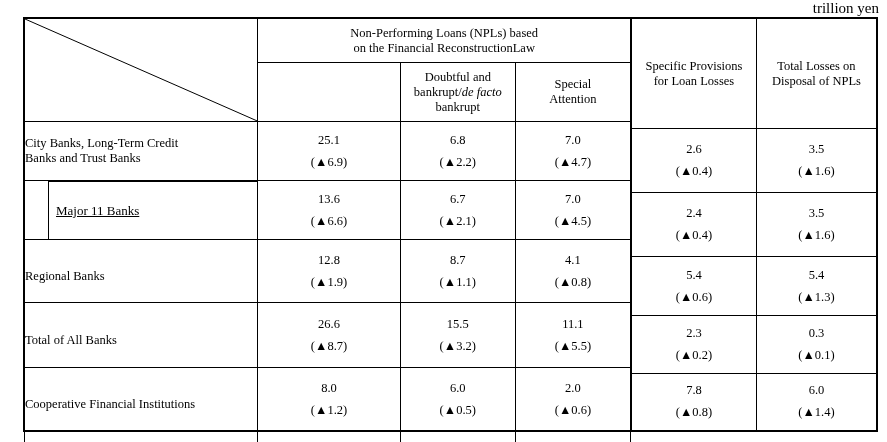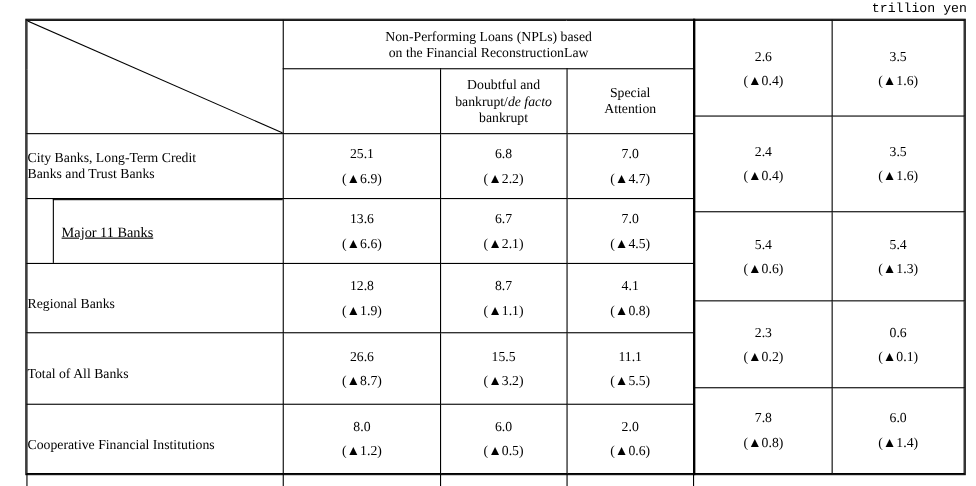--- a/index.html
+++ b/index.html
@@ -4,21 +4,21 @@
 <style>
   html,body{margin:0;padding:0;background:#ffffff;}
   body{
     width:887px;height:442px;position:relative;overflow:hidden;
     font-family:"Liberation Serif","DejaVu Serif",serif;
     color:#000000;
     -webkit-font-smoothing:none;
   }
   .unit-label{
     position:absolute; right:8px; top:1px;
-    font-size:12px; line-height:14px; white-space:nowrap;font-family:Liberation Mono, monospace;
+    font-size:15px; line-height:14px; white-space:nowrap;
   }
 
   
   .tbl-left{
     position:absolute; left:23px; top:17px;
     width:609px; height:415px;
     border:1px solid #000; box-sizing:border-box;
   }
   .tbl-right{
     position:absolute; left:630px; top:17px;
@@ -239,20 +239,30 @@
   </table>
 </div>
 
 <div class="tbl-right">
   <table>
     <colgroup>
         <col style="width:51%">
         <col style="width:49%">
       </colgroup>
     <tbody>
+      <tr>
+        <td class="hdr hdr-sub notop noleft" style="height:101px">
+          <span class="ln">Specific Provisions</span>
+          <span class="ln">for Loan Losses</span>
+        </td>
+        <td class="hdr hdr-sub notop noright">
+          <span class="ln">Total Losses on</span>
+          <span class="ln">Disposal of NPLs</span>
+        </td>
+      </tr>
 
       <tr>
         <td class="num noleft" style="height:58px">
           <span class="v">2.6</span>
           <span class="d">(▲0.4)</span>
         </td>
         <td class="num noright">
           <span class="v">3.5</span>
           <span class="d">(▲1.6)</span>
         </td>
@@ -280,21 +290,21 @@
           <span class="d">(▲1.3)</span>
         </td>
       </tr>
 
       <tr>
         <td class="num noleft thickbottom" style="height:52px">
           <span class="v">2.3</span>
           <span class="d">(▲0.2)</span>
         </td>
         <td class="num noright thickbottom">
-          <span class="v">0.6</span>
+          <span class="v">0.3</span>
           <span class="d">(▲0.1)</span>
         </td>
       </tr>
 
       <tr>
         <td class="num noleft nobottom" style="height:52px">
           <span class="v">7.8</span>
           <span class="d">(▲0.8)</span>
         </td>
         <td class="num noright nobottom">

